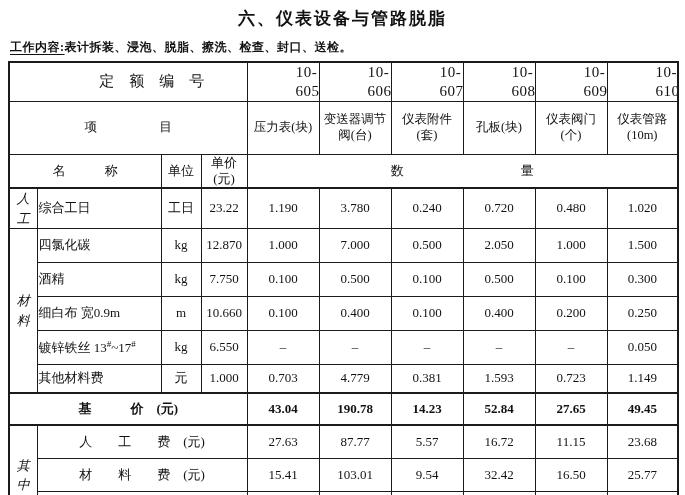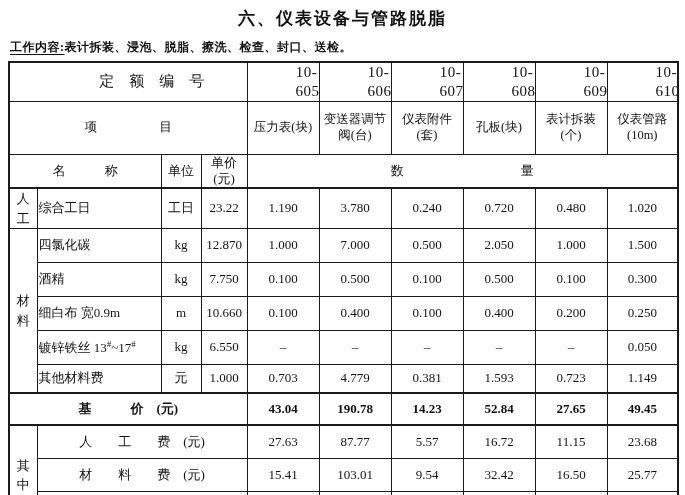--- a/index.html
+++ b/index.html
@@ -45,21 +45,21 @@
     line-height:1.25;
   }
   .r-quota td { height:37px; font-size:15px;padding-left:48px; }
   .r-item td  { height:52px; font-size:12.5px; }
   .r-sub td   { height:31px; border-bottom-width:2px; }
   .r-data td  { height:33px; }
   .r-other td { height:27px; }
   .r-base td  { height:30px; font-weight:bold; border-top-width:2px; border-bottom-width:2px; }
   .r-fee td   { height:32px; }
   .name-cell { text-align:left; }
-  .vlabel { padding:0; }
+  .vlabel { padding:0;font-style:italic; }
   .vlabel .vtxt { display:inline-block; width:1em; line-height:1.5; font-size:13px; }
   .code { letter-spacing:0.5px; }
   sup { font-size:9px; }
 </style>
 </head>
 <body>
 
 <div class="page">
 
   <div class="doc-title">六、仪表设备与管路脱脂</div>
@@ -92,21 +92,21 @@
       <td class="code">10-609</td>
       <td class="code">10-610</td>
     </tr>
 
     <tr class="r-item">
       <td colspan="4">项　　　　　目</td>
       <td>压力表(块)</td>
       <td>变送器调节阀(台)</td>
       <td>仪表附件(套)</td>
       <td>孔板(块)</td>
-      <td>表计拆装(个)</td>
+      <td>仪表阀门(个)</td>
       <td>仪表管路(10m)</td>
     </tr>
 
     <tr class="r-sub">
       <td colspan="2">名　　　称</td>
       <td>单位</td>
       <td>单价(元)</td>
       <td colspan="6">数　　　　　　　　　量</td>
     </tr>
 

